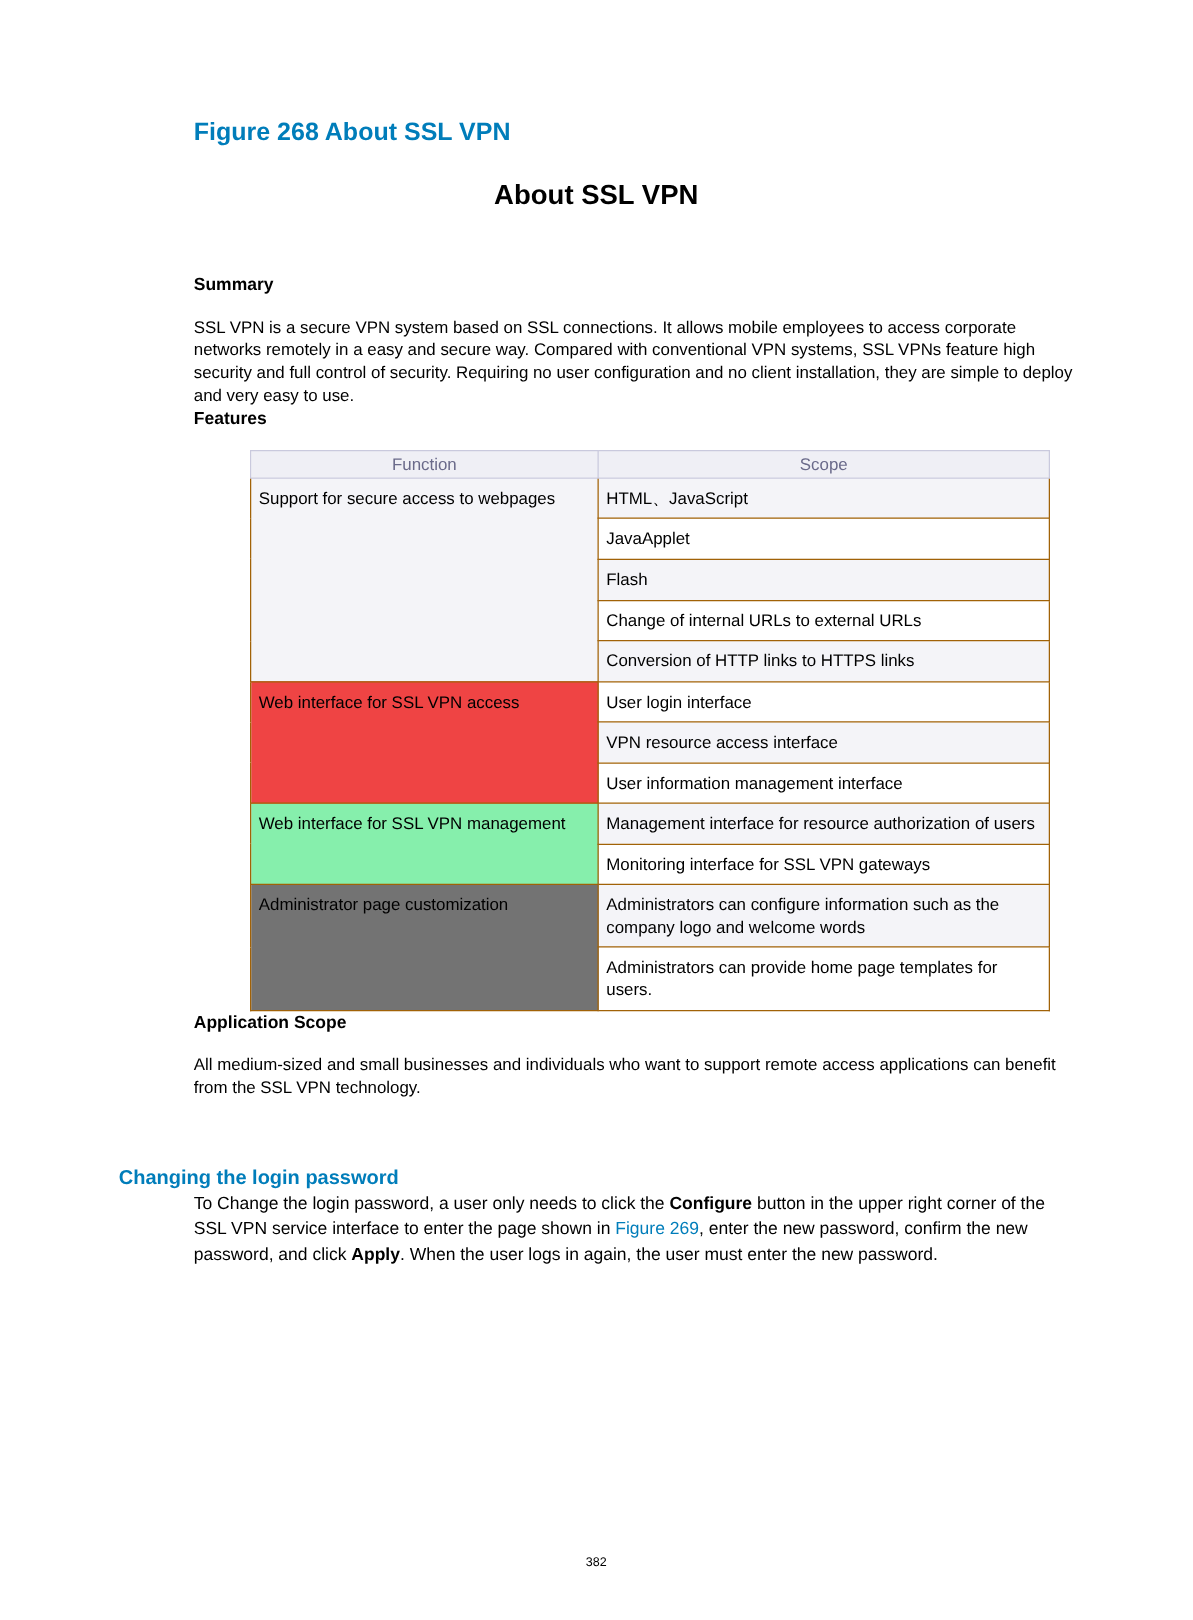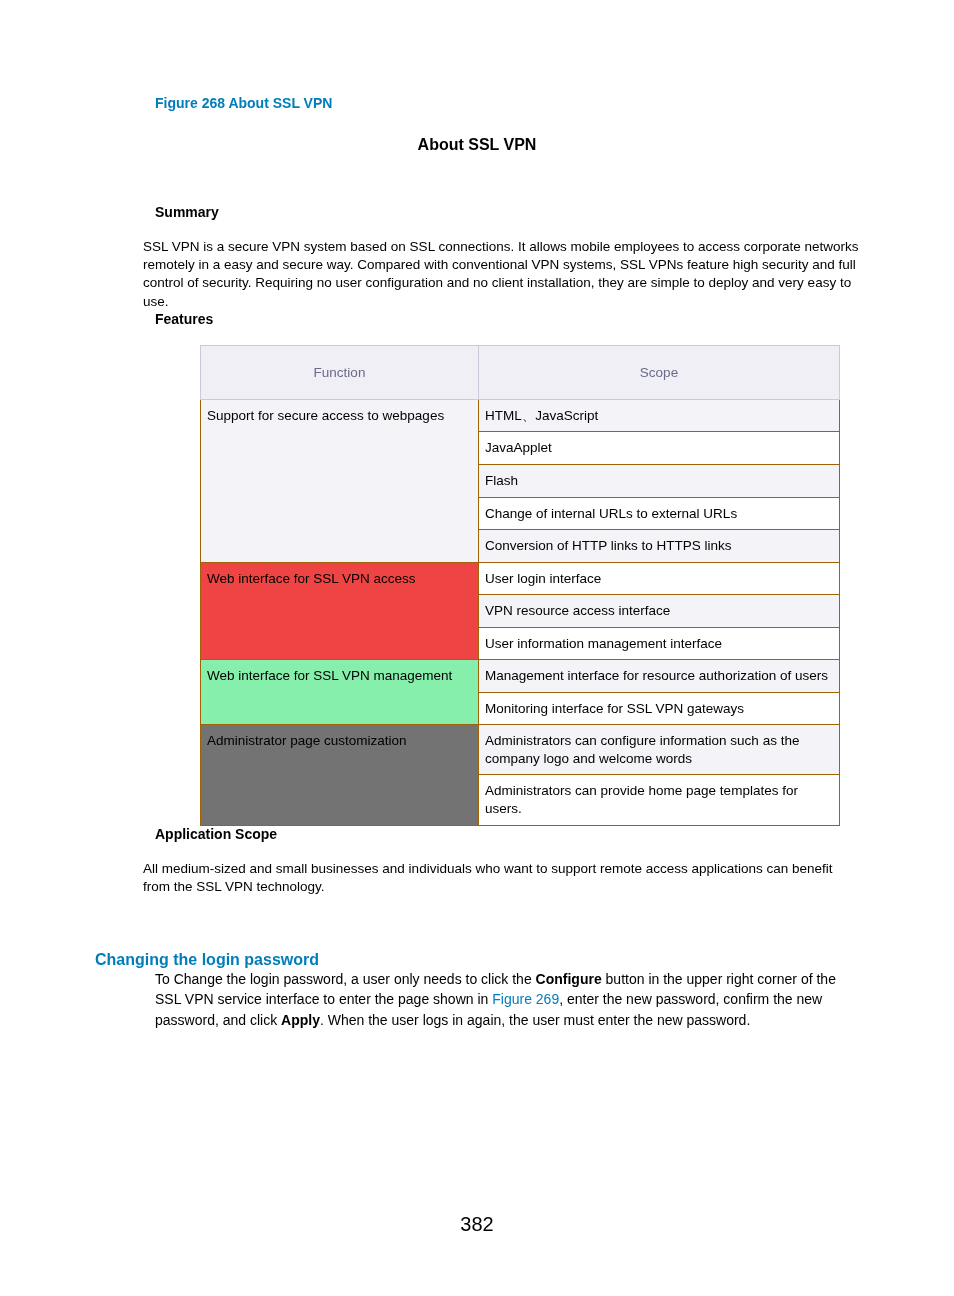--- a/index.html
+++ b/index.html
@@ -13,60 +13,60 @@
   .page {
     width: 954px;
     height: 1296px;
     position: relative;
     box-sizing: border-box;
     padding: 95px 95px 40px 95px;
   }
   .figure-caption {
     color: #007dba;
     font-weight: bold;
-    font-size: 14px;
+    font-size: 20px;
     margin-left: 60px;
     margin-bottom: 25px;
   }
   .main-title {
     text-align: center;
     font-weight: bold;
-    font-size: 16px;
+    font-size: 22px;
     font-family: Arial, sans-serif;
     margin-bottom: 50px;
   }
   .sub-heading-bold {
     font-weight: bold;
     font-size: 14px;
     font-family: Arial, sans-serif;
     margin-left: 60px;
     margin-bottom: 18px;
   }
   .body-text {
-    margin-left: 48px;
+    margin-left: 60px;
     margin-right: 0px;
     font-size: 13.5px;
     line-height: 1.35;
     font-family: Arial, sans-serif;
     color: #000;
   }
   table.features {
     border-collapse: collapse;
     margin-left: 105px;
     margin-top: 8px;
     width: 640px;
     font-family: Arial, sans-serif;
     font-size: 13.5px;
   }
   table.features th {
     background: #efeff5;
     color: #6a6a8a;
     font-weight: normal;
     text-align: center;
-    padding: 19px 5px;
+    padding: 3px 5px;
     border: 1px solid #c9c9dd;
   }
   table.features td {
     border: 1px solid #a16207;
     padding: 7px 6px;
     vertical-align: top;
     line-height: 1.3;
   }
   table.features td.func {
     width: 265px;
@@ -87,25 +87,25 @@
   .para {
     margin-left: 60px;
     font-size: 14px;
     line-height: 1.45;
     color: #000;
   }
   .para .bold { font-weight: bold; }
   .para .link { color: #007dba; }
   .page-number {
     position: absolute;
-    bottom: 60px;
+    bottom: 40px;
     left: 0;
     width: 100%;
     text-align: center;
-    font-size: 20px;
+    font-size: 10px;
     font-family: Arial, sans-serif;
   }
 </style>
 </head>
 <body>
 
 <div class="page">
 
   <div class="figure-caption">Figure 268 About SSL VPN</div>
 

